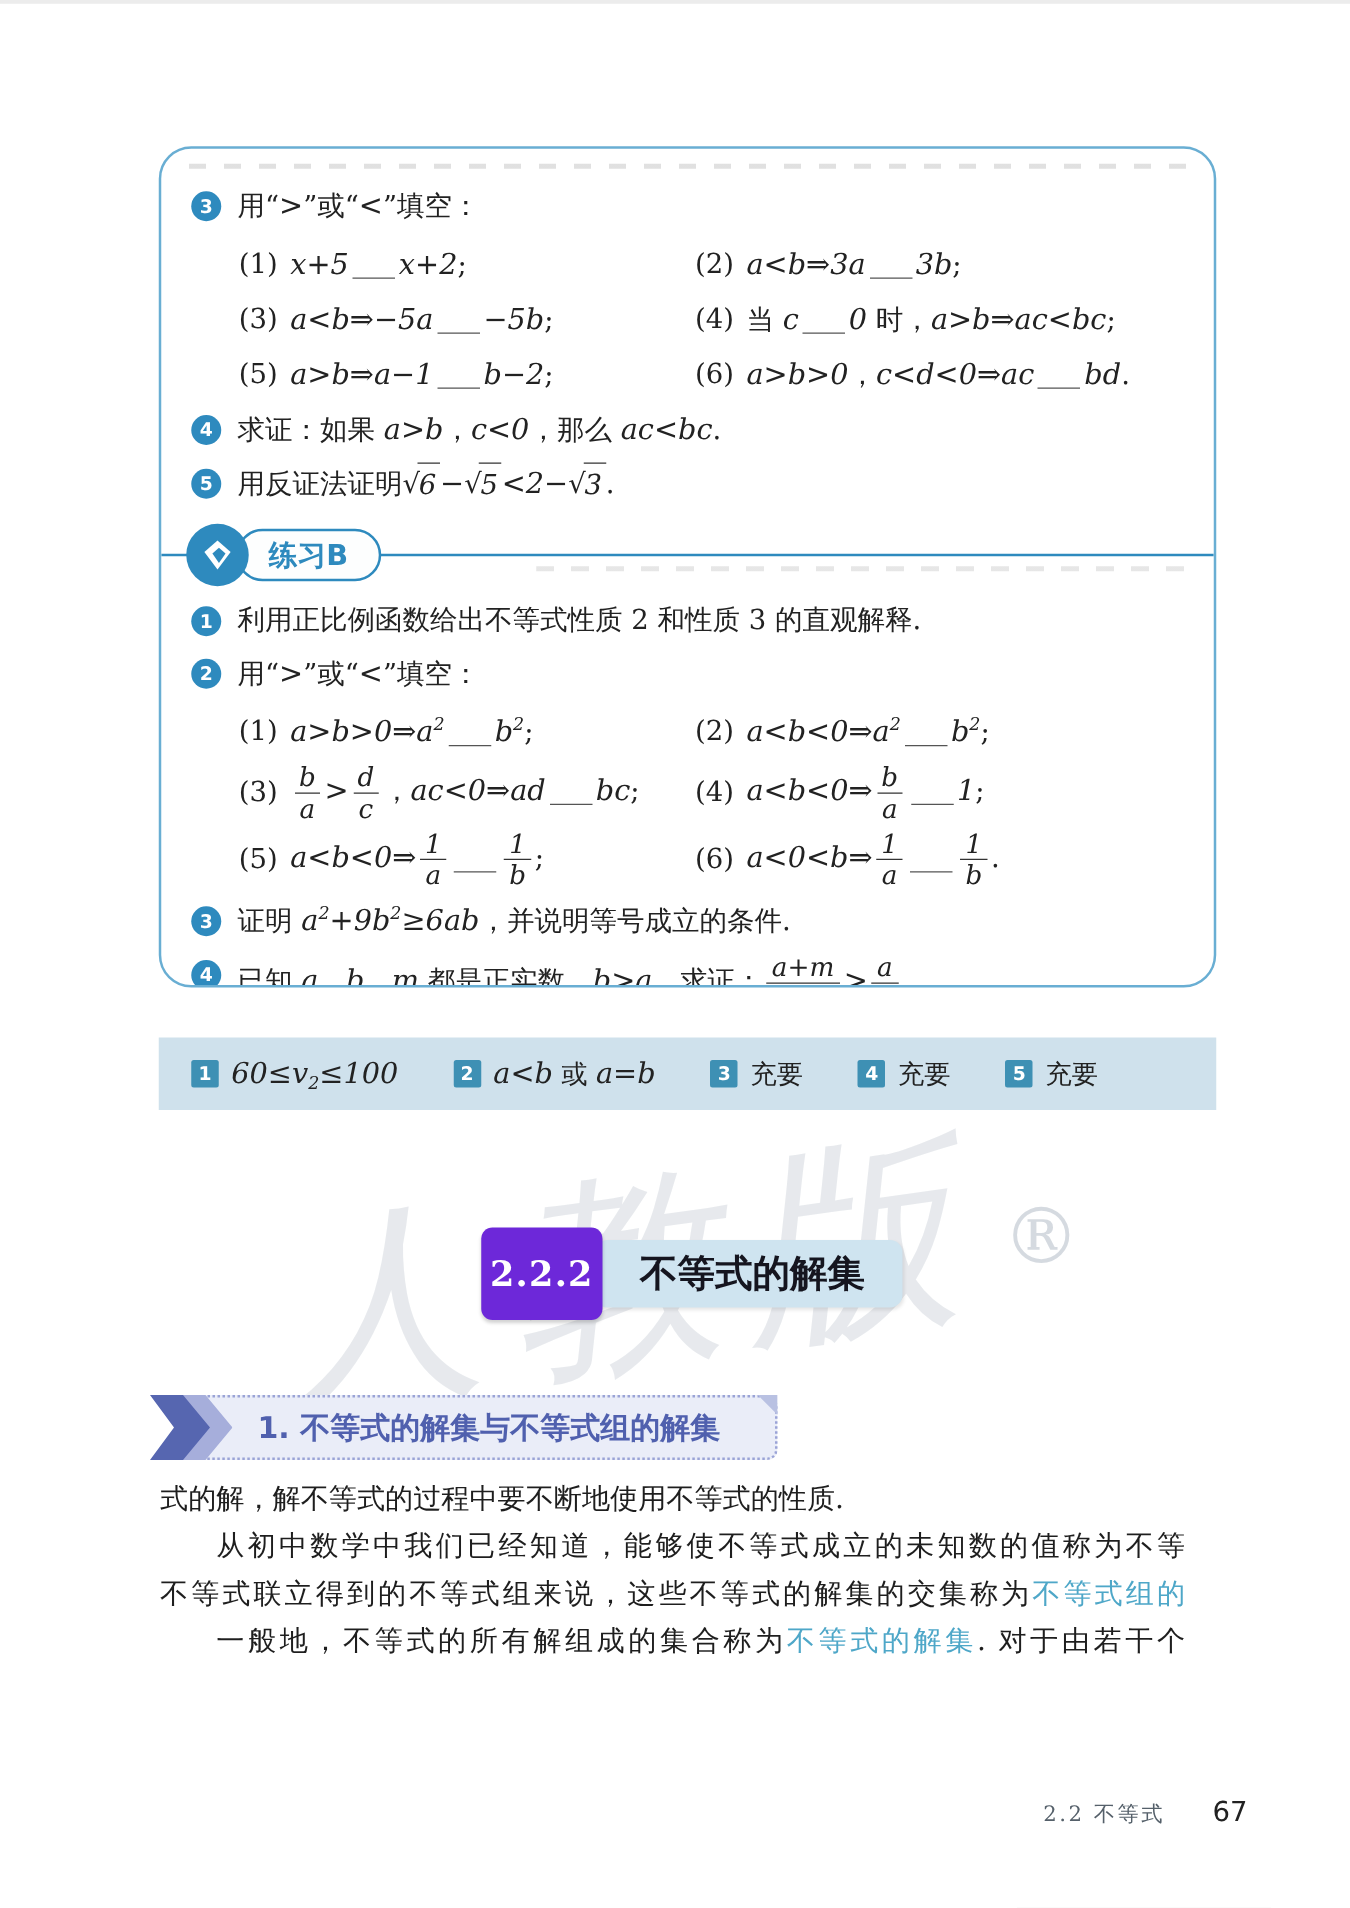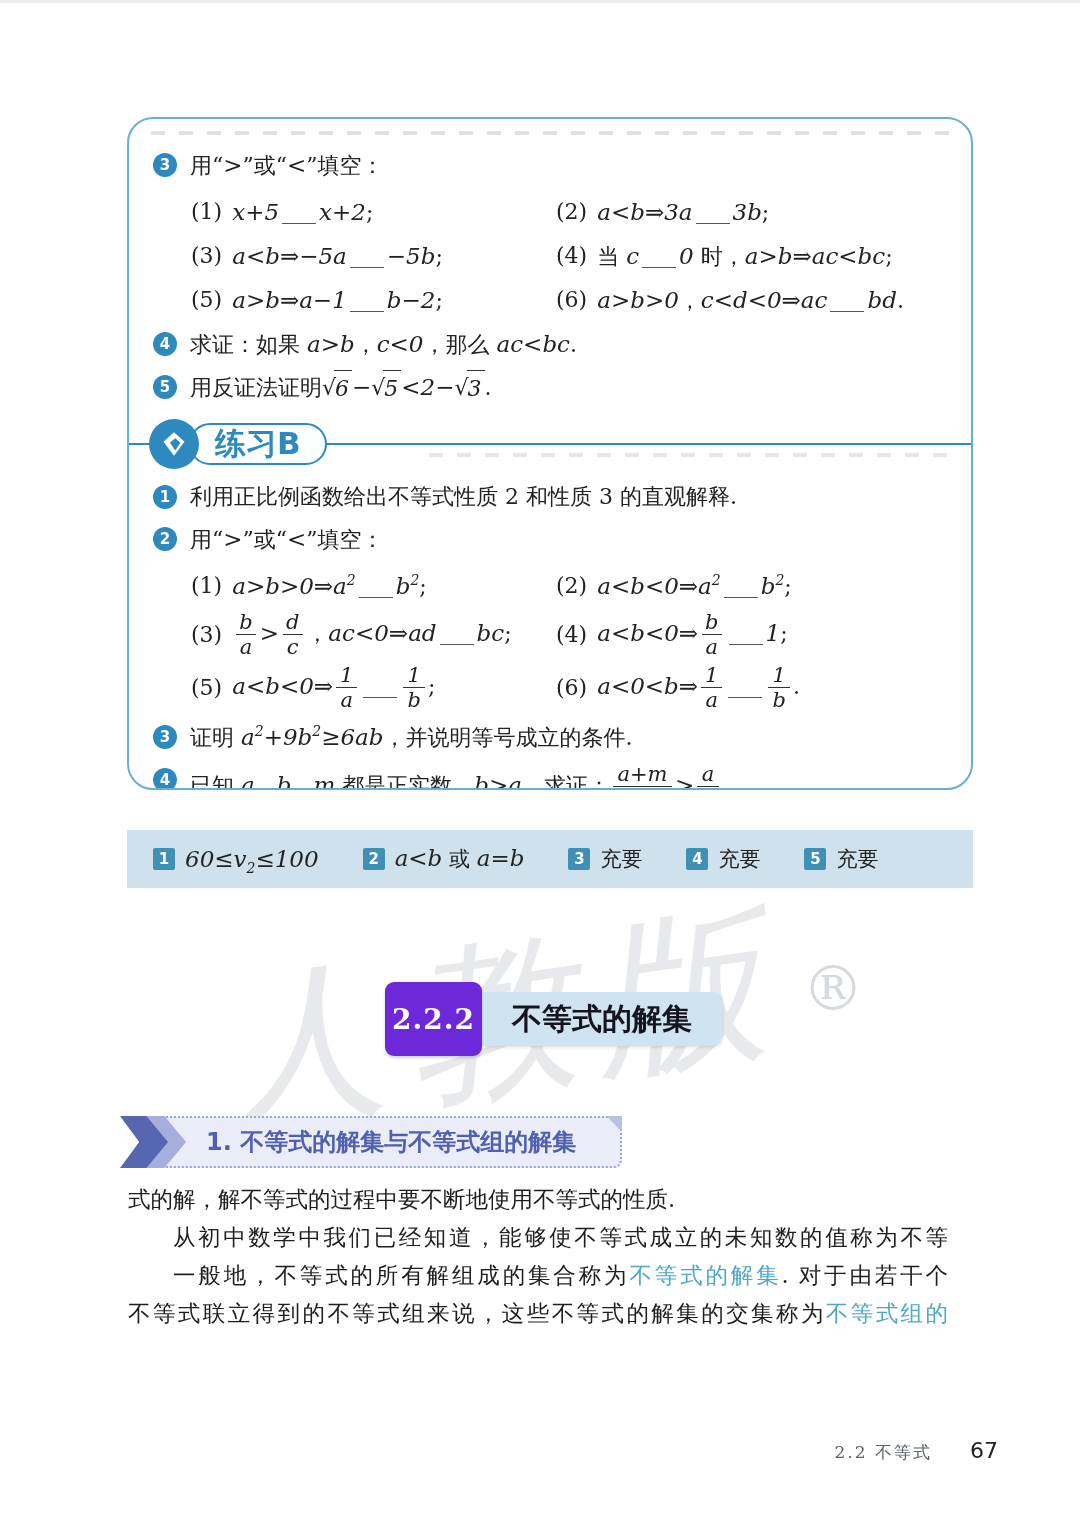--- a/index.html
+++ b/index.html
@@ -38,21 +38,21 @@
   
   .practice-header{position:relative;height:54px;margin:10px 0 8px 0;}
   .ph-line{position:absolute;left:0;right:0;top:26px;height:2px;background:#2e8abe;}
   .ph-dash{position:absolute;left:300px;right:14px;top:36px;height:4px;opacity:.7;
     background:repeating-linear-gradient(90deg,#dcdcdc 0 14px,transparent 14px 28px);}
   .ph-badge{position:absolute;left:20px;top:2px;display:flex;align-items:center;}
   .ph-icon{width:50px;height:50px;border-radius:50%;background:#2e8abe;display:flex;
     align-items:center;justify-content:center;position:relative;z-index:2;}
   .ph-pill{margin-left:-10px;height:38px;border:2.5px solid #2e8abe;border-radius:21px;
     background:#fdfefe;display:flex;align-items:center;padding:0 24px;color:#2e8abe;
-    font-size:31px;font-weight:bold;z-index:1;font-family:"DejaVu Sans",sans-serif;}
+    font-size:23px;font-weight:bold;z-index:1;font-family:"DejaVu Sans",sans-serif;}
 
   
   .answer-bar{position:absolute;left:127px;top:830px;width:846px;height:58px;background:#cfe1ec;
     display:flex;align-items:center;padding-left:26px;box-sizing:border-box;gap:44px;}
   .ans-item{display:flex;align-items:center;gap:10px;font-size:21px;}
   .ans-badge{width:22px;height:22px;background:#3e90b4;color:#fff;font-size:15px;font-weight:bold;
     display:flex;align-items:center;justify-content:center;border-radius:2px;
     font-family:"DejaVu Sans",sans-serif;flex-shrink:0;}
 
   
@@ -276,21 +276,21 @@
 
   <div class="sub-banner">
     <div class="chev chev-dark"></div>
     <div class="chev chev-light"></div>
     <div class="banner-body">1. 不等式的解集与不等式组的解集</div>
   </div>
 
   <div class="body-text" id="body-text">
       <div class="body-line"><span>式的解，解不等式的过程中要不断地使用不等式的性质.</span></div>
       <div class="body-line indent jline"><span>从初中数学中我们已经知道，能够使不等式成立的未知数的值称为不等</span></div>
+      <div class="body-line jline"><span>不等式联立得到的不等式组来说，这些不等式的解集的交集称为</span><span class="kw">不等式组的</span></div>
       <div class="body-line indent jline"><span>一般地，不等式的所有解组成的集合称为</span><span class="kw">不等式的解集</span><span>. 对于由若干个</span></div>
-      <div class="body-line jline"><span>不等式联立得到的不等式组来说，这些不等式的解集的交集称为</span><span class="kw">不等式组的</span></div>
     </div>
 
   <div class="footer">
     <span class="footer-label">2.2  不等式</span>
     <span class="page-num">67</span>
   </div>
 </div>
 
 </body></html>

